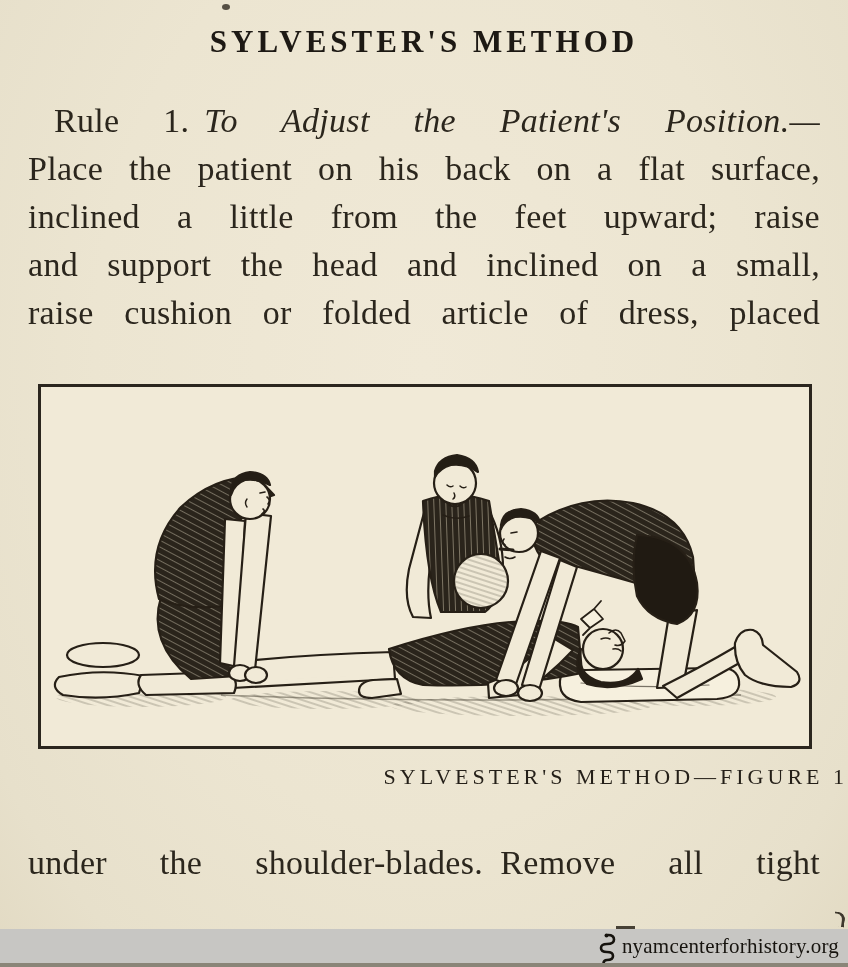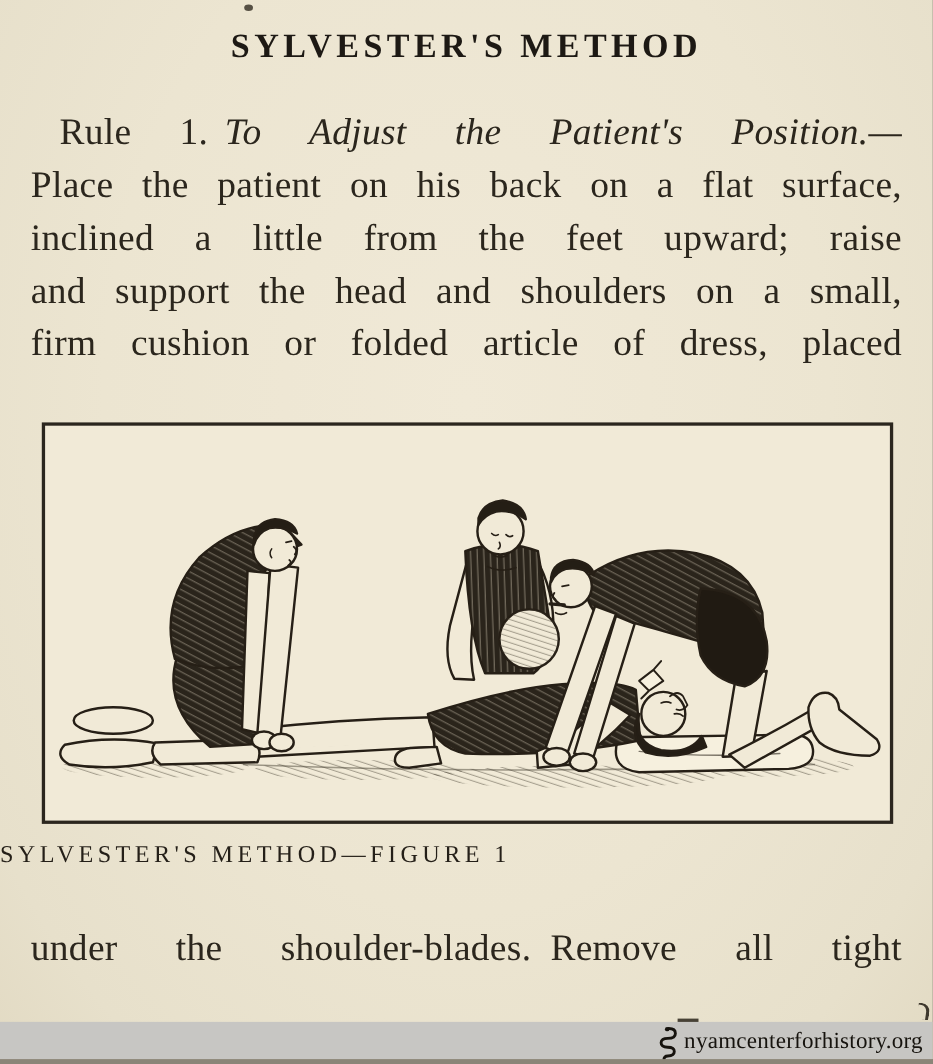--- a/index.html
+++ b/index.html
@@ -38,21 +38,21 @@
   .rule-title{font-style:italic;margin-left:15px;}
   .figure-frame{
     position:absolute;left:38px;top:384px;
     width:768px;height:359px;
     border:3px solid #2b261e;
     background:#f1ead7;
   }
   .figure-frame svg{display:block;width:100%;height:100%;}
   .caption{
     position:absolute;top:764px;left:0;width:100%;
-    text-align:left;
+    text-align:right;
     font-size:22px;letter-spacing:4px;
     color:#241f18;
   }
   .speck{
     position:absolute;left:222px;top:4px;
     width:8px;height:6px;border-radius:50%;
     background:#3c362c;opacity:.85;
   }
   .artifact-dash{
     position:absolute;left:616px;top:926px;
@@ -85,22 +85,22 @@
 <div class="page">
 
   <div class="speck"></div>
 
   <div class="title">SYLVESTER'S METHOD</div>
 
   <div class="para para1">
     <div class="tline first"><span>Rule 1.</span><span class="rule-title">To Adjust the Patient's Position.—</span></div>
     <div class="tline">Place the patient on his back on a flat surface,</div>
     <div class="tline">inclined a little from the feet upward; raise</div>
-    <div class="tline">and support the head and shoulders on a small,</div>
-    <div class="tline">firm cushion or folded article of dress, placed</div>
+    <div class="tline">and support the head and inclined on a small,</div>
+    <div class="tline">raise cushion or folded article of dress, placed</div>
   </div>
 
   <div class="figure-frame">
     <svg viewBox="0 0 768 359" role="img" aria-label="Engraving: three men in dark bathing suits kneel around a patient lying on his back, head raised on a small cushion">
       <defs>
         <pattern id="suit" width="6" height="6" patternUnits="userSpaceOnUse" patternTransform="rotate(28)">
           <rect width="6" height="6" fill="#2a241b"></rect>
           <line x1="0" y1="1.5" x2="6" y2="1.5" stroke="#cfc6ae" stroke-width="1" opacity="0.45"></line>
         </pattern>
         <pattern id="suitv" width="6" height="6" patternUnits="userSpaceOnUse" patternTransform="rotate(88)">

